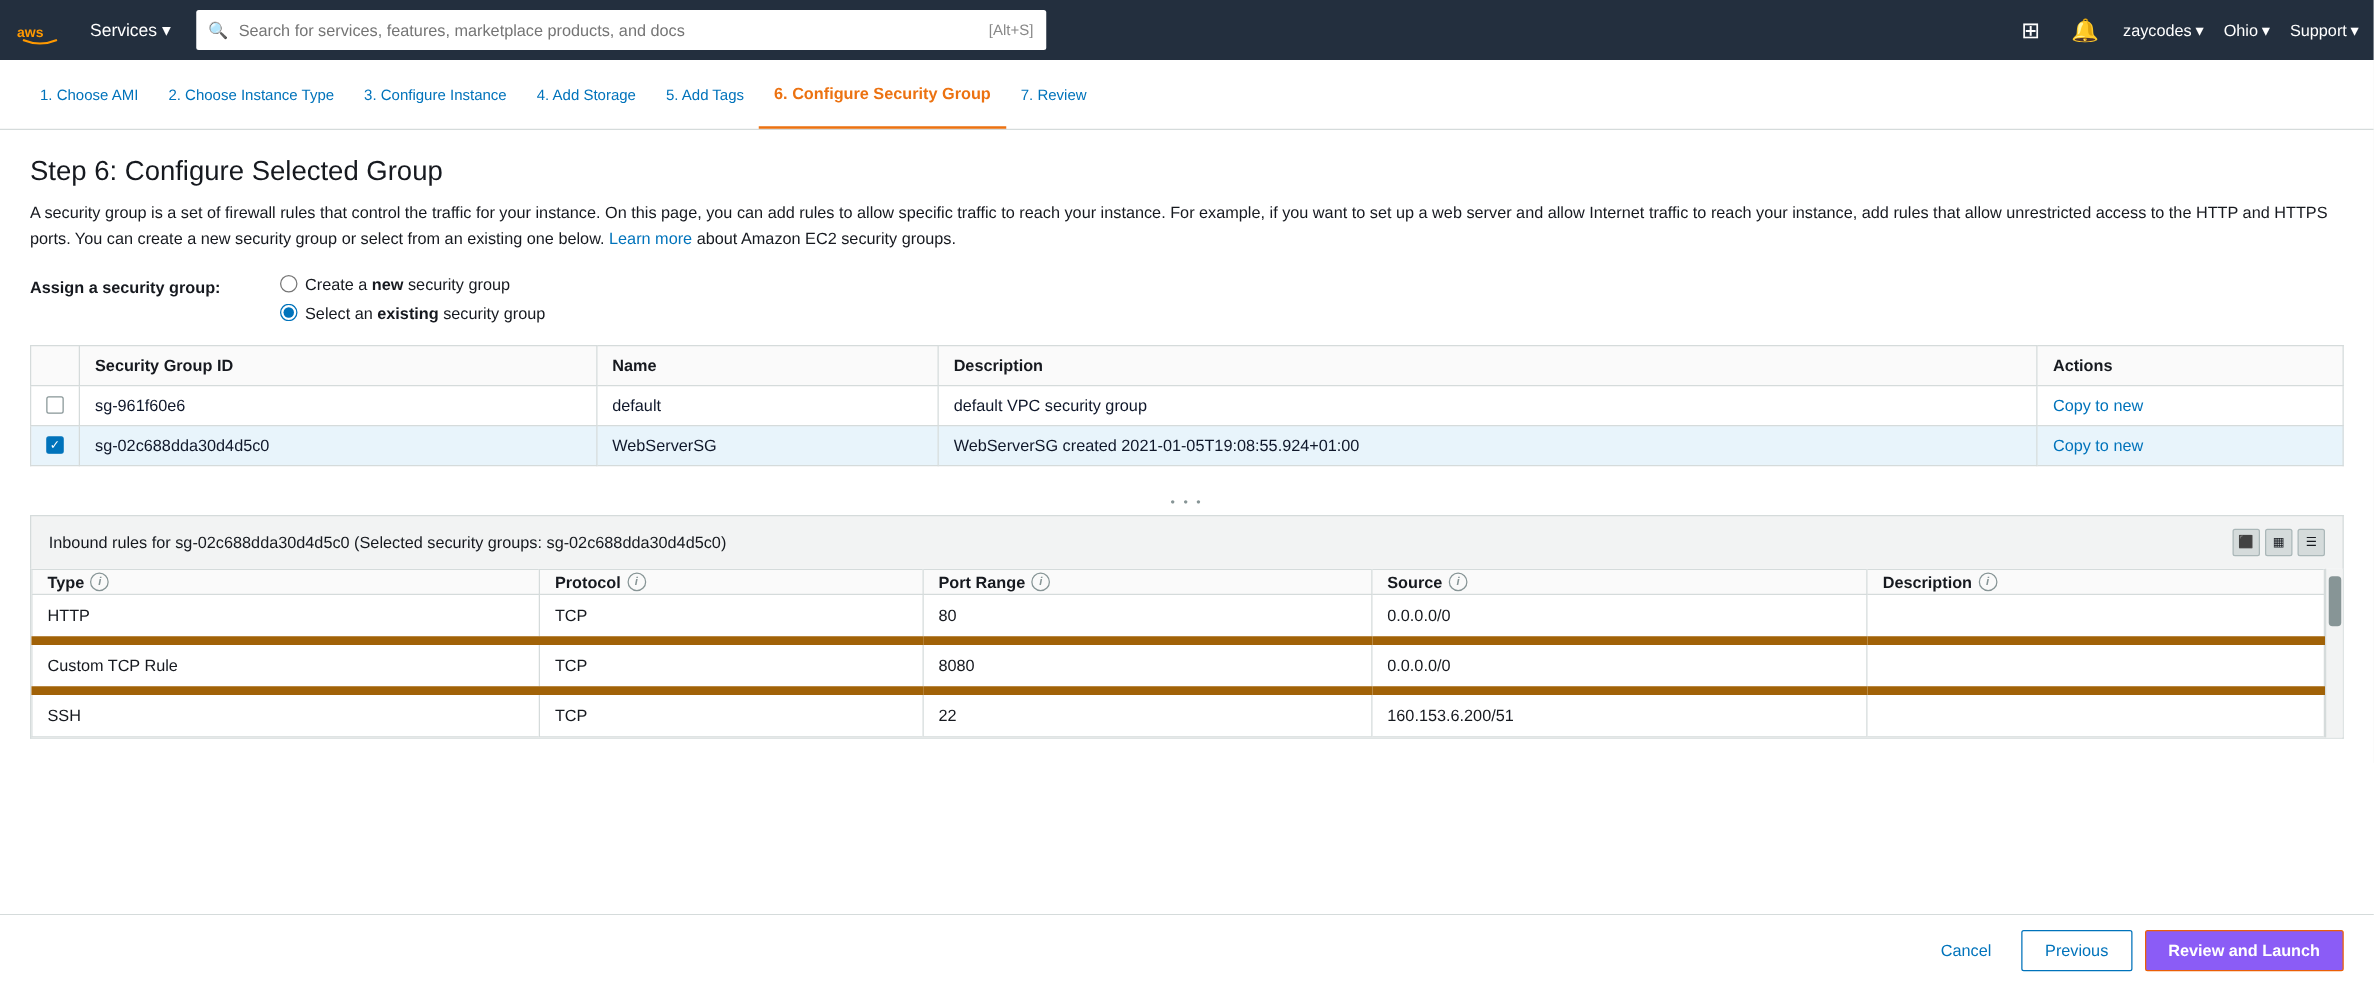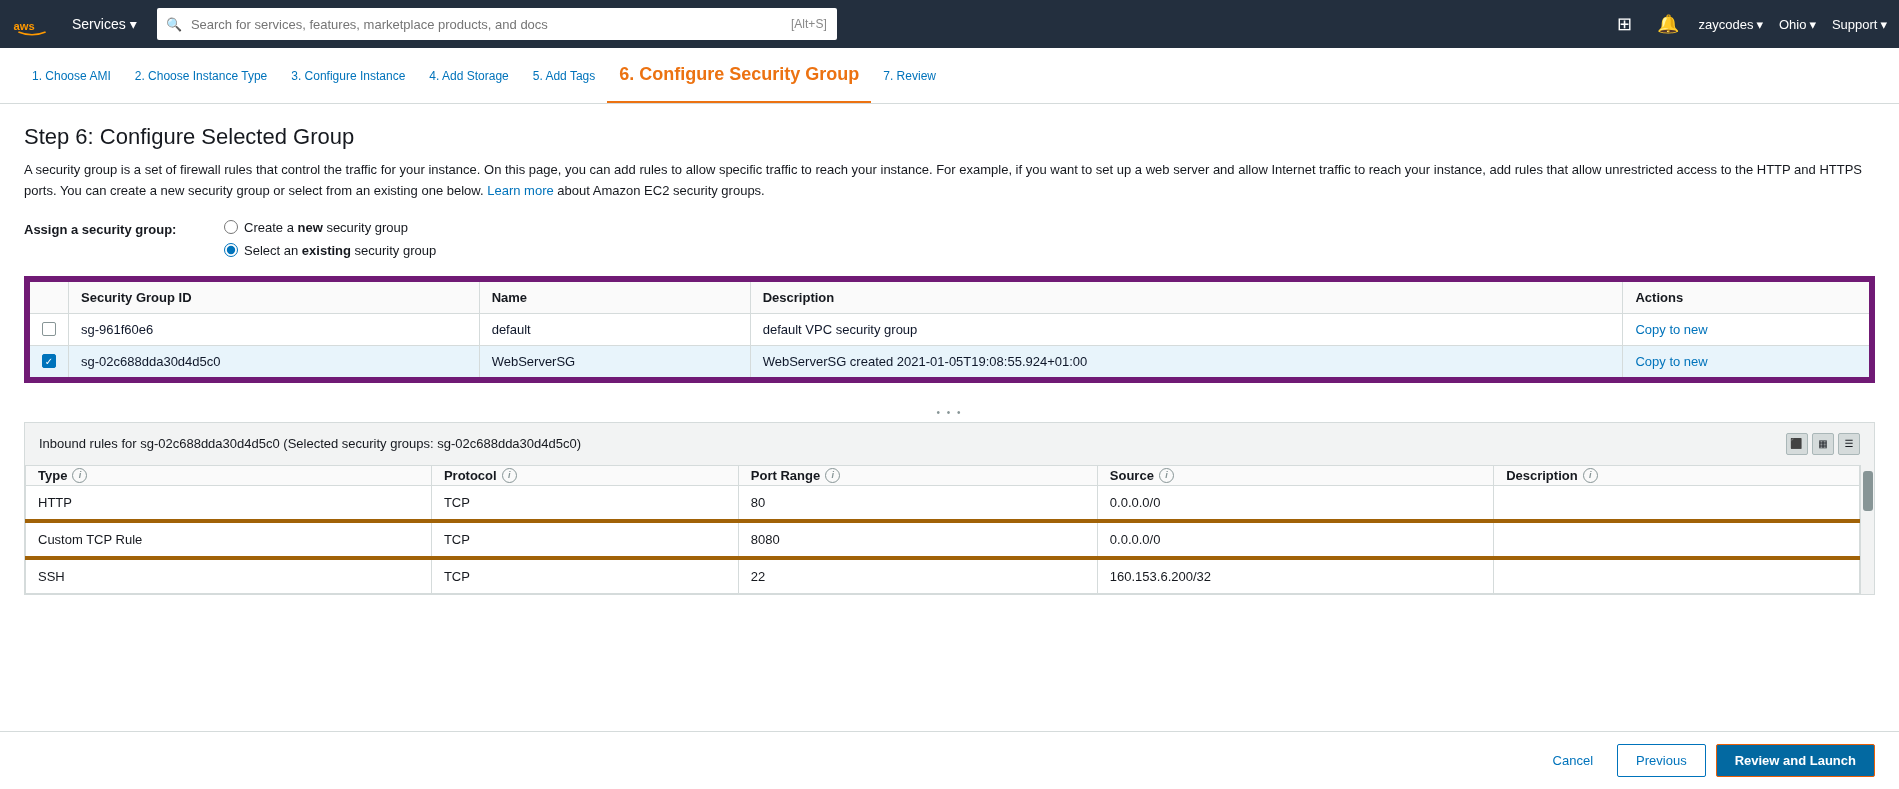--- a/index.html
+++ b/index.html
@@ -93,21 +93,21 @@
       text-decoration: none;
       display: flex;
       align-items: center;
       height: 100%;
     }
     .wizard-step.active {
       color: #ec7211;
       border-bottom: 2px solid #ec7211;
       font-weight: 600;
       cursor: default;
-      font-size: 18px;
+      font-size: 13px;
     }
 
     
     .main-content {
       padding: 20px 24px;
       background: #fff;
       min-height: calc(100vh - 48px - 56px);
     }
 
     .page-title {
@@ -158,21 +158,21 @@
       accent-color: #0073bb;
       width: 14px;
       height: 14px;
     }
 
     
     .sg-table {
       width: 100%;
       border-collapse: collapse;
       margin-bottom: 20px;
-      border: 6px solid #701a75;
+      border: 1px solid #701a75;
     }
     .sg-table th {
       background: #fafafa;
       border: 1px solid #d5dbdb;
       padding: 8px 12px;
       text-align: left;
       font-weight: 700;
       font-size: 13px;
       color: #16191f;
     }
@@ -262,21 +262,21 @@
       background: #fafafa;
       border-bottom: 1px solid #d5dbdb;
       border-right: 1px solid #d5dbdb;
       padding: 2px 12px;
       text-align: left;
       font-weight: 700;
       font-size: 13px;
       color: #16191f;
     }
     .inbound-table td {
-      border-bottom: 4px solid #a16207;
+      border-bottom: 7px solid #a16207;
       border-right: 1px solid #d5dbdb;
       padding: 9px 12px;
       font-size: 13px;
       color: #16191f;
     }
     .inbound-table tr:last-child td {
       border-bottom: none;
     }
     .col-header {
       display: flex;
@@ -323,21 +323,21 @@
     .btn-previous {
       background: #fff;
       border: 1px solid #0073bb;
       color: #0073bb;
       font-size: 13px;
       cursor: pointer;
       padding: 8px 18px;
       border-radius: 2px;
     }
     .btn-review {
-      background: #0369a1;
+      background: #8b5cf6;
       border: 1px solid #eb5f07;
       color: #fff;
       font-size: 13px;
       cursor: pointer;
       padding: 8px 18px;
       border-radius: 2px;
       font-weight: 700;
     }
 
     .drag-handle {
@@ -523,21 +523,21 @@
               <td>Custom TCP Rule</td>
               <td>TCP</td>
               <td>8080</td>
               <td>0.0.0.0/0</td>
               <td></td>
             </tr>
             <tr class="truncated-row">
               <td>SSH</td>
               <td>TCP</td>
               <td>22</td>
-              <td>160.153.6.200/32</td>
+              <td>160.153.6.200/51</td>
               <td></td>
             </tr>
           </tbody>
         </table>
       </div>
 
       <div style="width:14px; background:#f2f3f3; border-left: 1px solid #d5dbdb; display:flex; flex-direction:column; align-items:center; padding:2px;">
         <div style="width:10px; height:40px; background:#879596; border-radius:3px; margin-top:4px;"></div>
       </div>
     </div>

